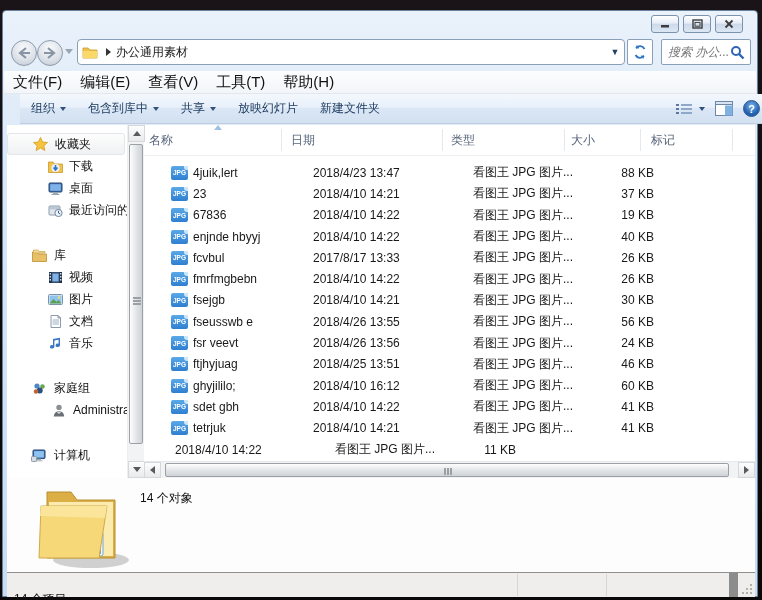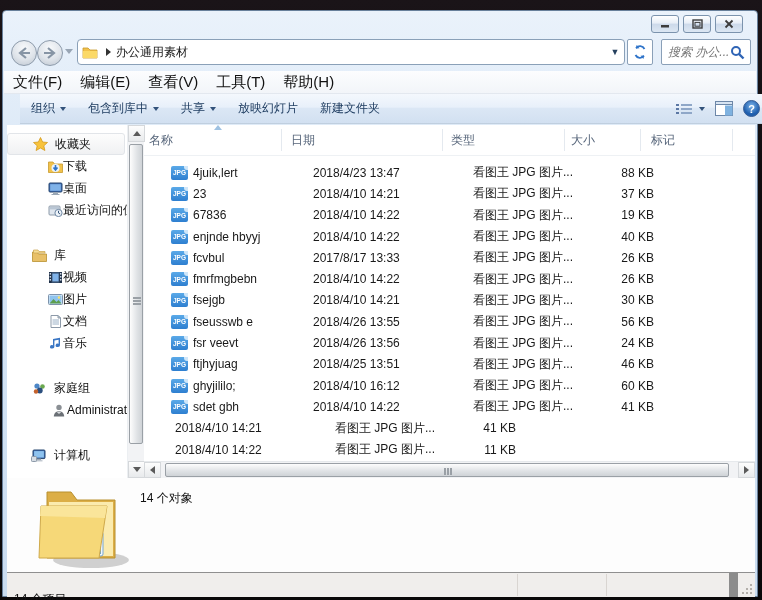--- a/index.html
+++ b/index.html
@@ -69,21 +69,21 @@
   .tool-item .dd{width:0;height:0;border-left:3.5px solid transparent;border-right:3.5px solid transparent;border-top:4px solid #32527a;}
   .tool-right{margin-left:auto;display:flex;align-items:center;gap:10px;padding-right:12px;}
   
   .main{
     position:absolute;left:4px;top:114px;width:748px;height:353px;background:#fff;display:flex;
   }
   .sidebar{width:133px;padding:8px 0 0 0;box-sizing:border-box;overflow:hidden;background:#fff;}
   .sb-group{margin-bottom:23px;text-align:center;}
   .sb-head,.sb-item{height:22px;display:flex;align-items:center;font-size:12px;color:#111;white-space:nowrap;overflow:hidden;}
   .sb-head{padding-left:24px;gap:7px;}
-  .sb-item{padding-left:40px;gap:0;}
+  .sb-item{padding-left:40px;gap:6px;}
   .sb-item.deep{padding-left:44px;}
   .sb-head.fav{
     background:linear-gradient(180deg,#fdfdfd,#f0f1f3);border:1px solid #e2e5e9;border-radius:3px;
     margin-right:2px;box-sizing:border-box;
   }
   .sb-ic{width:16px;height:16px;flex:0 0 16px;display:flex;align-items:center;justify-content:center;}
   
   .vscroll{width:17px;background:#f2f3f5;position:relative;flex:0 0 17px;border-left:1px solid #eceff2;box-sizing:border-box;}
   .vs-btn{position:absolute;left:0;width:17px;height:17px;display:flex;align-items:center;justify-content:center;
     background:linear-gradient(180deg,#fdfdfd,#e8eaec);border:1px solid #d5d8db;box-sizing:border-box;}
@@ -574,20 +574,26 @@
                 <span>JPG</span>
               </span>
               <span>sdet gbh</span>
             </span>
             <span class="c-date">2018/4/10 14:22</span>
             <span class="c-type">看图王 JPG 图片...</span>
             <span class="c-size">41 KB</span>
             <span class="c-tag"></span>
           </div>
           <div class="frow">
+            <span class="c-name">
+              <span class="jpgicon">
+                <span>JPG</span>
+              </span>
+              <span>tetrjuk</span>
+            </span>
             <span class="c-date">2018/4/10 14:21</span>
             <span class="c-type">看图王 JPG 图片...</span>
             <span class="c-size">41 KB</span>
             <span class="c-tag"></span>
           </div>
           <div class="frow">
             <span class="c-date">2018/4/10 14:22</span>
             <span class="c-type">看图王 JPG 图片...</span>
             <span class="c-size">11 KB</span>
             <span class="c-tag"></span>

